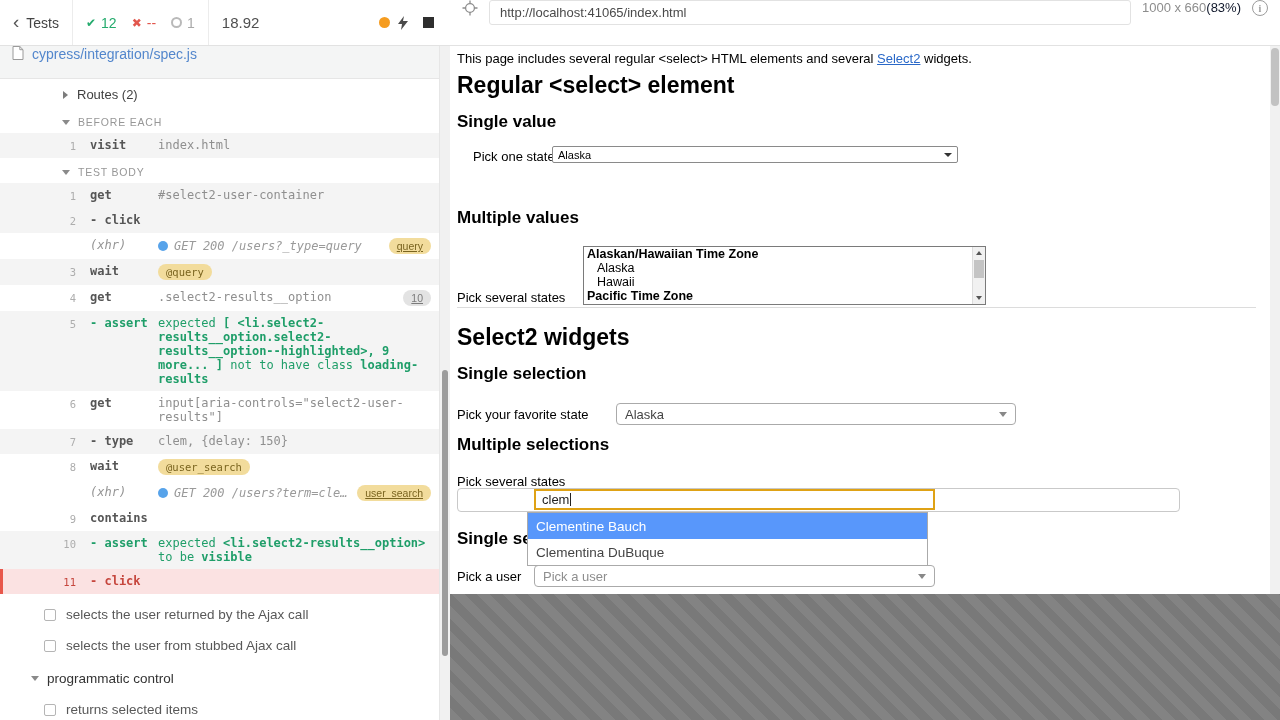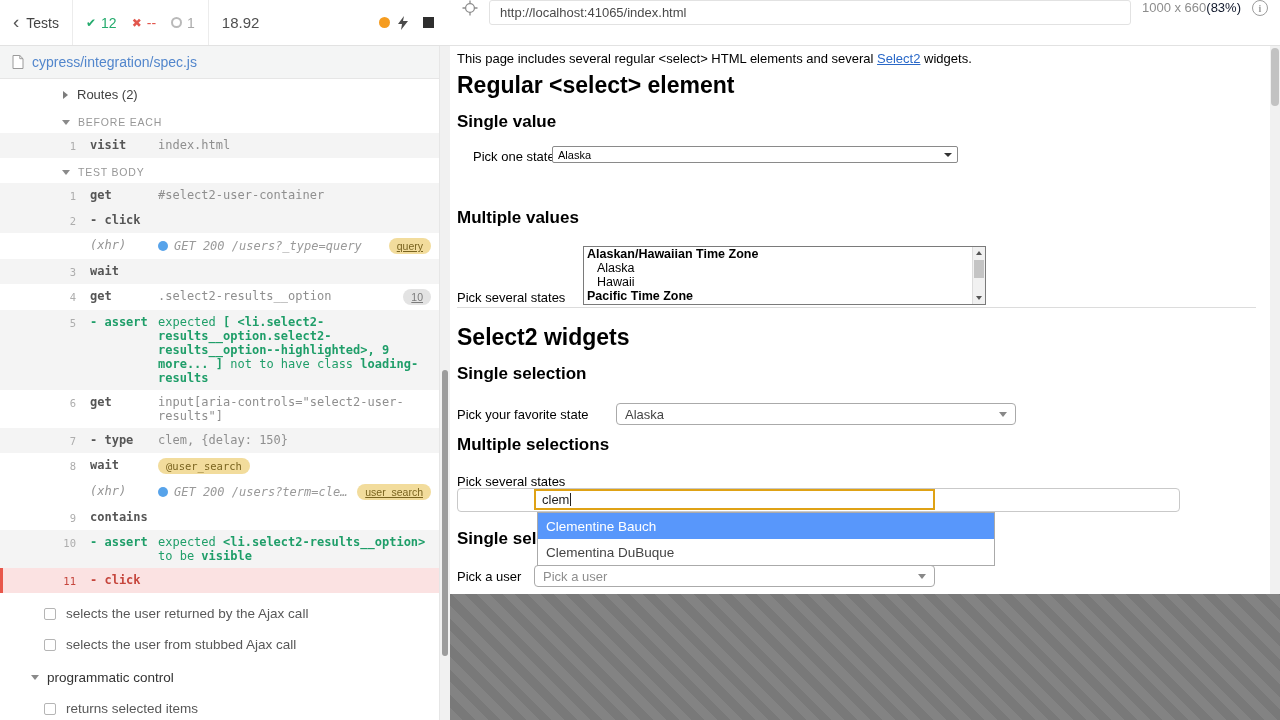--- a/index.html
+++ b/index.html
@@ -38,21 +38,21 @@
   
   .main { display:flex; height:674px; }
   .sidebar { width:440px; background:#fff; border-right:1px solid #e6e6e6; overflow:hidden; }
   .sb-scrollbar { width:10px; background:#f1f1f1; position:relative; }
   .sb-thumb { position:absolute; left:2px; top:324px; width:6px; height:286px;
     background:#9c9c9c; border-radius:3px; }
   .stage { flex:1; position:relative; }
 
   
   .spec-header { height:33px; background:#f4f5f5; border-bottom:1px solid #e6e6e6;
-    display:flex; align-items:center; gap:8px; padding:0 12px; color:#5286cc; font-size:14px; }
+    display:flex; align-items:flex-start; gap:8px; padding:0 12px; color:#5286cc; font-size:14px; }
   .tri-right { width:0; height:0; border-top:4px solid transparent; border-bottom:4px solid transparent;
     border-left:5px solid #7c7c7c; }
   .tri-down { width:0; height:0; border-left:4px solid transparent; border-right:4px solid transparent;
     border-top:5px solid #8a8a8a; }
   .suite-row { display:flex; align-items:center; gap:9px; padding:8px 0 6px 63px;
     font-size:13px; color:#3f3f3f; cursor:pointer; }
   .hook-header { display:flex; align-items:center; gap:8px; padding:8px 0 5px 62px;
     color:#979797; font-size:10.5px; letter-spacing:.8px; cursor:pointer; }
   .cmd-row { display:flex; padding:5px 8px 5px 0; font-family:"DejaVu Sans Mono", monospace;
     font-size:12px; line-height:14px; cursor:pointer; }
@@ -121,21 +121,21 @@
   .s2-box .val { flex:1; }
   .s2-box .placeholder { color:#8e8e8e; }
   .chev { width:0; height:0; border-left:4px solid transparent; border-right:4px solid transparent;
     border-top:5px solid #888; }
   .s2-single { left:166px; top:357px; width:400px; height:22px; }
   .s2-multi { left:7px; top:442px; width:723px; height:24px; border:1px solid #c9c9c9;
     border-radius:4px; background:#fff; }
   .s2-search { left:84px; top:443px; width:401px; height:21px; border:2px solid #dfa215;
     background:#fff; font-size:13px; color:#222; display:flex; align-items:center; padding:0 6px; }
   .caret { width:1px; height:13px; background:#222; margin-left:1px; }
-  .s2-dropdown { left:87px; top:466px; width:458px; border:1px solid #aaa; background:#fff;
+  .s2-dropdown { left:77px; top:466px; width:401px; border:1px solid #aaa; background:#fff;
     z-index:5; font-size:13.5px; }
   .s2-option { height:26px; display:flex; align-items:center; padding:0 8px; color:#444; cursor:pointer; }
   .s2-option.hl { background:#5897fb; color:#fff; }
   .s2-user { left:84px; top:519px; width:401px; height:22px; }
   .aut-scroll { right:0; top:0; width:10px; height:548px; background:#f1f1f1; }
   .aut-thumb { position:absolute; left:1px; top:2px; width:8px; height:58px; background:#c2c2c2;
     border-radius:4px; }
 </style>
 </head>
 <body>
@@ -229,20 +229,21 @@
           <div class="row-cmd">(xhr)</div>
           <div class="row-detail xhr-detail">
             <span class="xhr-dot"></span>
             <span class="xhr-text">GET 200 /users?_type=query</span>
           </div>
           <div class="badge alias">query</div>
         </div>
         <div class="cmd-row alt">
           <div class="row-num">3</div>
           <div class="row-cmd">wait</div>
+          <div class="row-detail"><span class="alias-chip">@query</span></div>
         </div>
         <div class="cmd-row">
           <div class="row-num">4</div>
           <div class="row-cmd">get</div>
           <div class="row-detail">.select2-results__option</div>
           <div class="badge count">10</div>
         </div>
         <div class="cmd-row alt">
           <div class="row-num">5</div>
           <div class="row-cmd assert-cmd">- assert</div>

